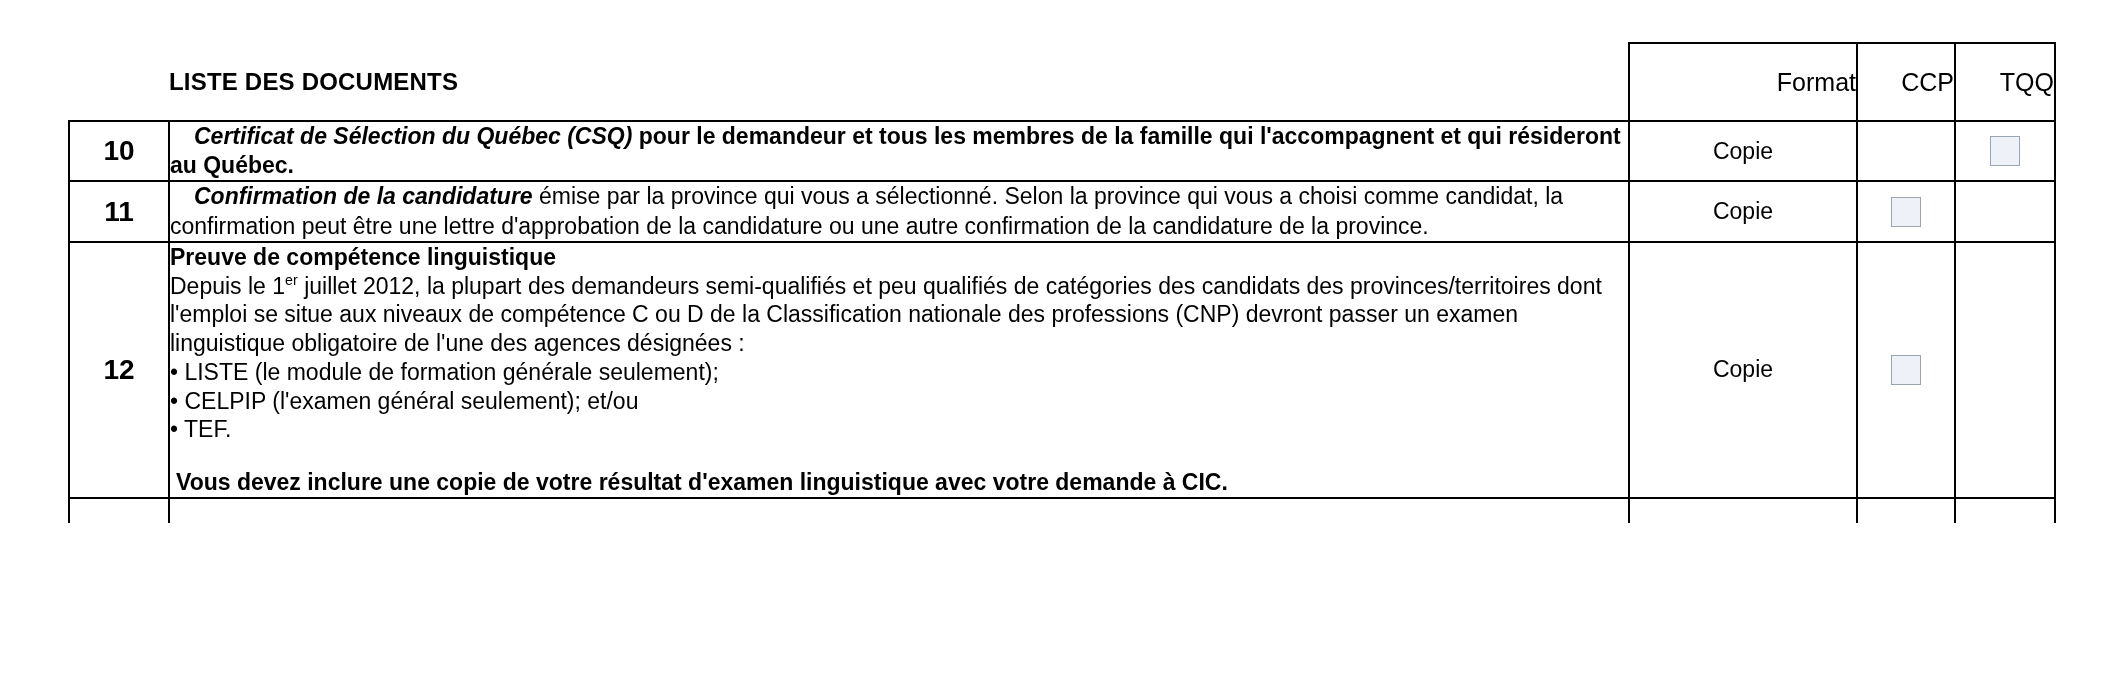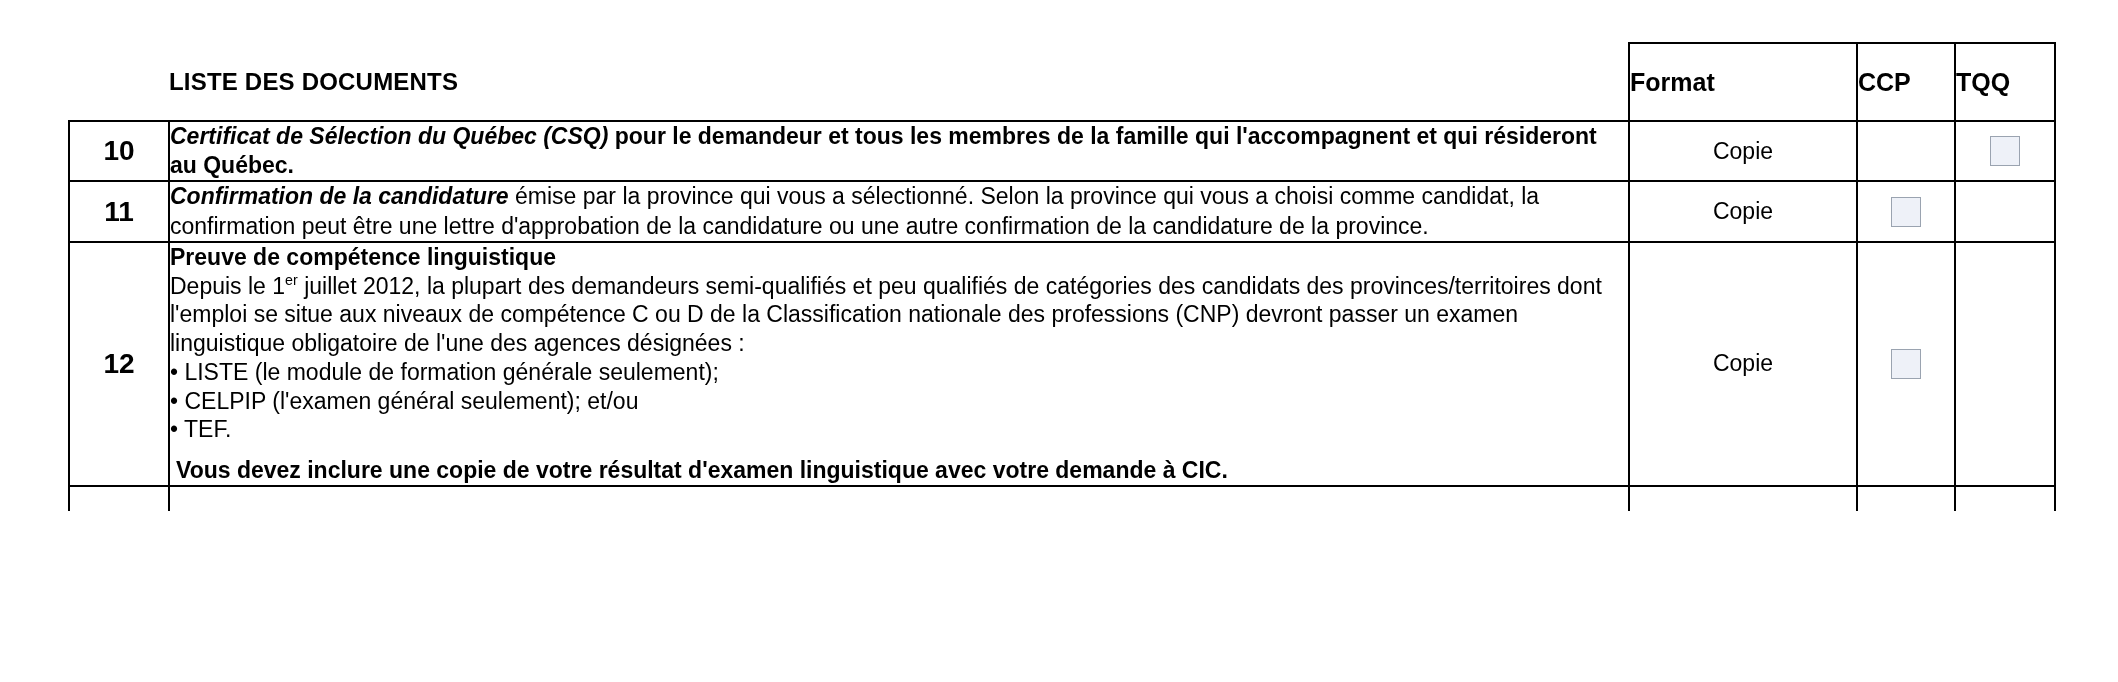--- a/index.html
+++ b/index.html
@@ -44,23 +44,23 @@
     background: transparent !important;
     font-size: 24px;
     font-weight: bold;
     color: #000;
     padding: 0 0 0 8px;
     letter-spacing: 0.2px;
     vertical-align: middle;
     height: 76px;
   }
   .hdr-cell {
-    text-align: left;
+    text-align: right;
     font-size: 25px;
-    font-weight: bold;
+    font-weight: normal;
     height: 76px;
     vertical-align: middle;
   }
   
   .num-cell {
     text-align: center;
     font-size: 28px;
     font-weight: bold;
     width: 100px;
   }
@@ -85,20 +85,21 @@
     width: 30px;
     height: 30px;
     border: 1px solid #9aa3b0;
     background: #eef1f8;
     box-sizing: border-box;
     vertical-align: middle;
   }
   .ital-bold {
     font-style: italic;
     font-weight: bold;
+    padding-left: 24px;
   }
   .bold {
     font-weight: bold;
   }
   .blk {
     display: block;
   }
   .tight {
     line-height: 1.25;
   }
@@ -163,21 +164,21 @@
       </tr>
 
       <tr>
         <td class="num-cell">12</td>
         <td class="desc-cell tight">
           <span class="blk bold">Preuve de compétence linguistique</span>
           <span class="blk"><span>Depuis le 1</span><sup>er</sup><span> juillet 2012, la plupart des demandeurs semi-qualifiés et peu qualifiés de catégories des candidats des provinces/territoires dont l'emploi se situe aux niveaux de compétence C ou D de la Classification nationale des professions (CNP) devront passer un examen linguistique obligatoire de l'une des agences désignées :</span></span>
           <span class="blk">• LISTE (le module de formation générale seulement);</span>
           <span class="blk">• CELPIP (l'examen général seulement); et/ou</span>
           <span class="blk">• TEF.</span>
-          <span class="blk bold" style="margin-top:12px;padding-left:6px;">Vous devez inclure une copie de votre résultat d'examen linguistique avec votre demande à CIC.</span>
+          <span class="blk bold" style="margin-top:24px;padding-left:6px;">Vous devez inclure une copie de votre résultat d'examen linguistique avec votre demande à CIC.</span>
         </td>
         <td class="format-cell">Copie</td>
         <td class="check-cell">
           <span class="checkbox"></span>
         </td>
         <td class="check-cell"></td>
       </tr>
 
       <tr class="last-row">
         <td class="num-cell hidden-bottom"></td>

